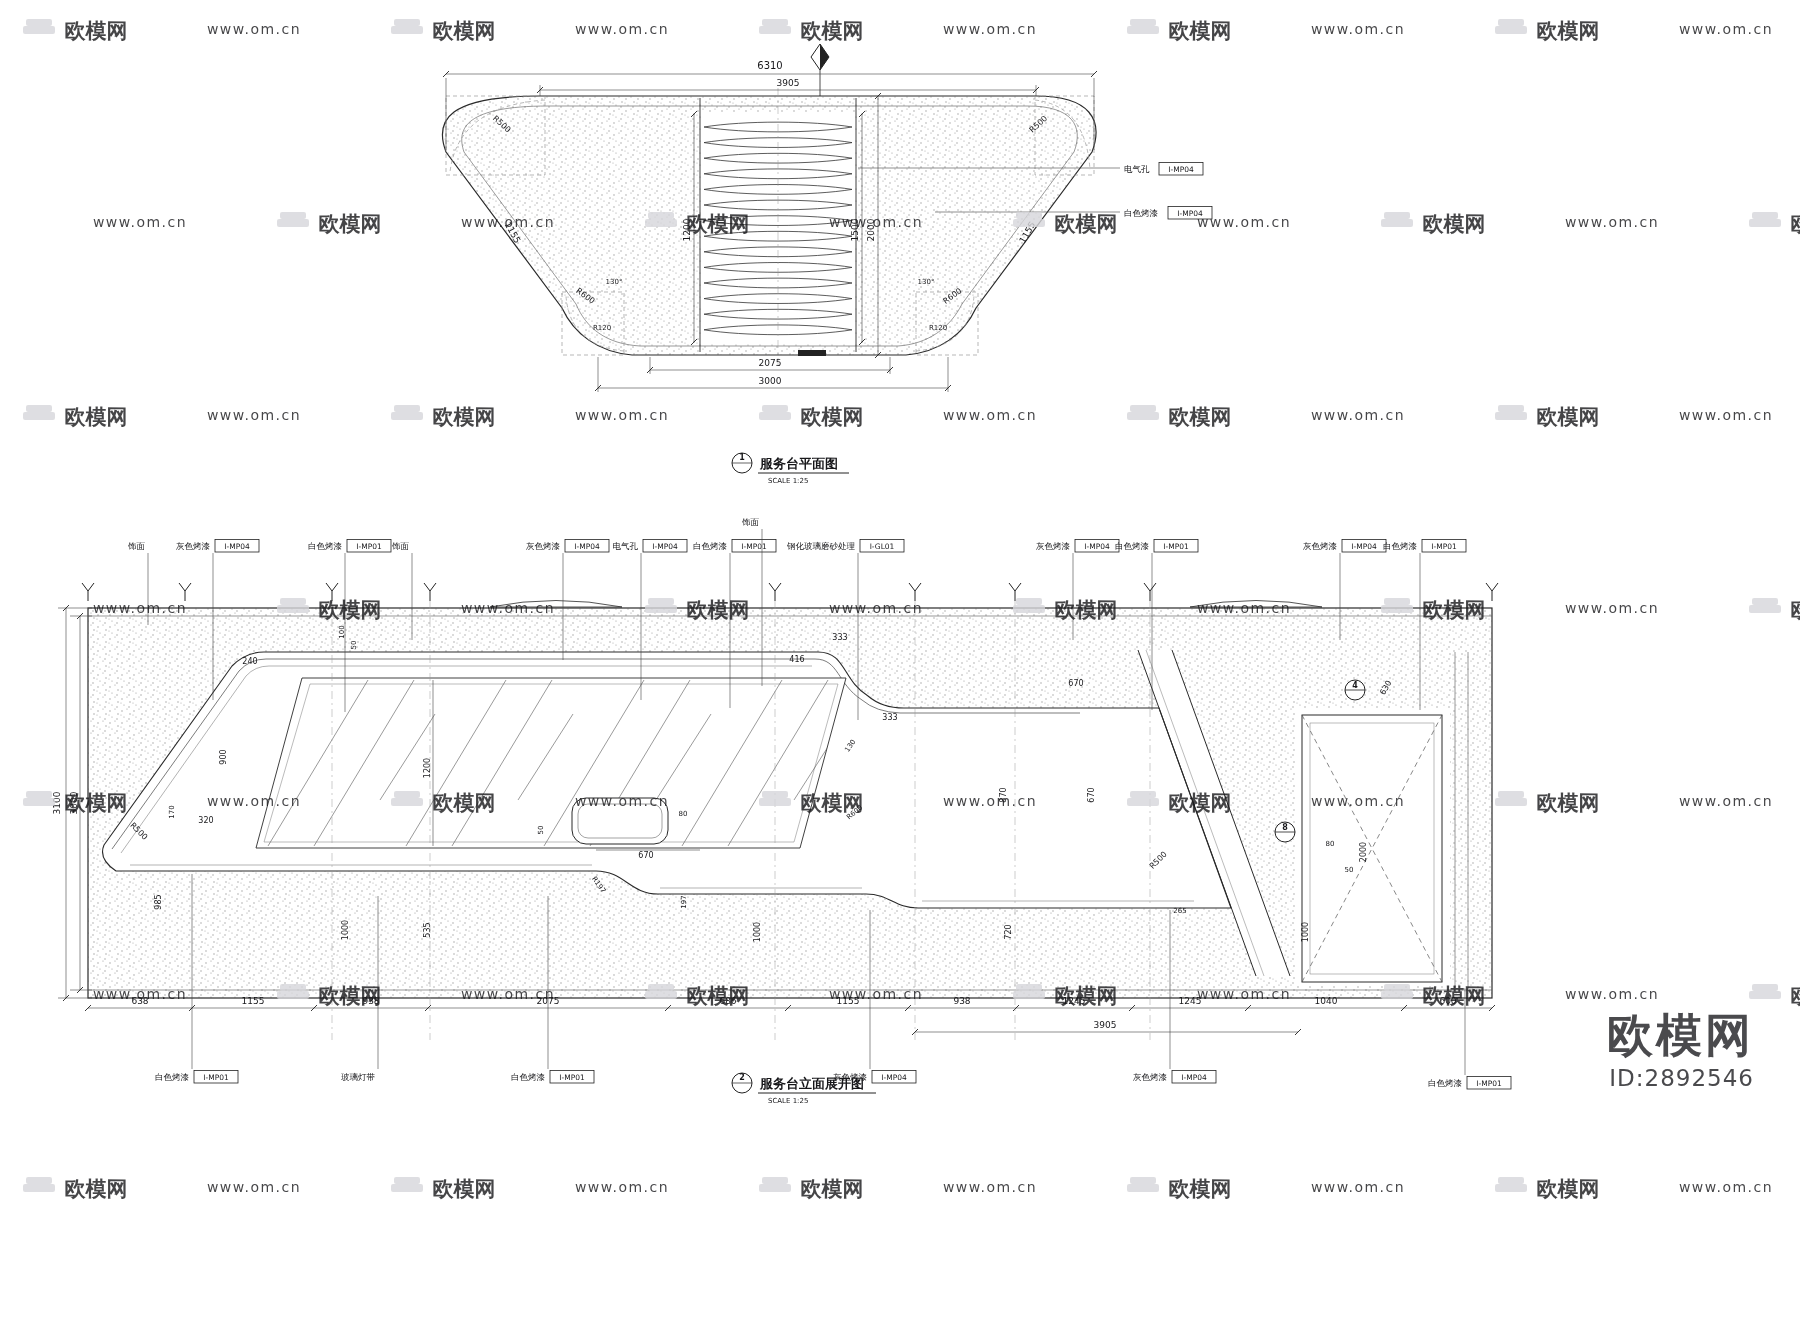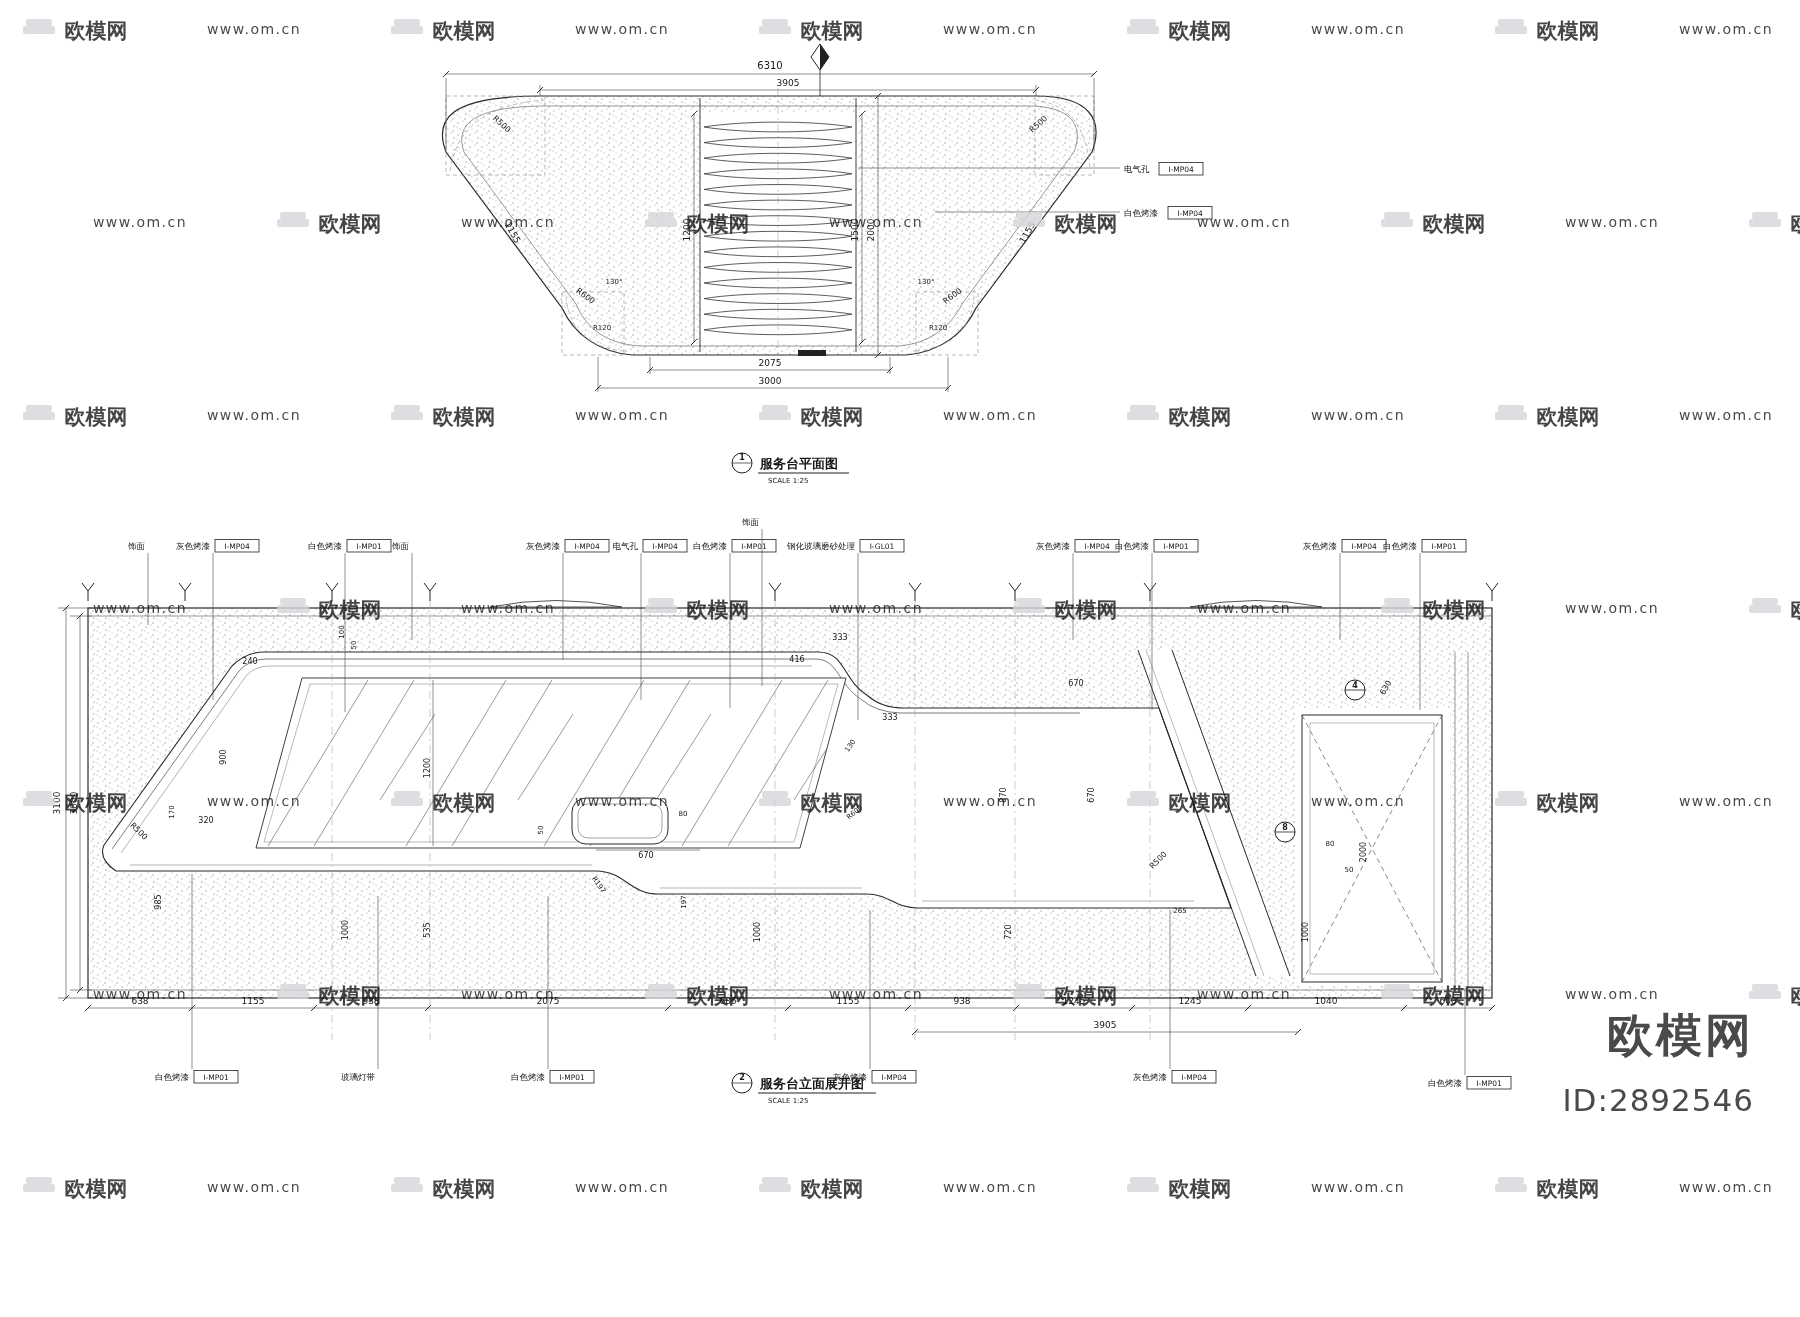--- a/index.html
+++ b/index.html
@@ -2,21 +2,21 @@
 <html><head>
 <meta charset="utf-8">
 <style>
   html,body{margin:0;padding:0;background:#ffffff;}
   .sheet{position:relative;width:1800px;height:1317px;background:#fff;overflow:hidden;
          font-family:"DejaVu Sans","Liberation Sans",sans-serif;}
   svg{position:absolute;left:0;top:0;}
   svg text{font-family:"DejaVu Sans","Liberation Sans",sans-serif;fill:#17171a;}
   .brand{position:absolute;right:46px;top:1010px;text-align:right;color:#4a4a4d;}
   .brand .site{font-size:46px;font-weight:bold;letter-spacing:3px;line-height:1.1;}
-  .brand .iid{font-size:31px;letter-spacing:1px;margin-top:21px;}
+  .brand .iid{font-size:23px;letter-spacing:1px;margin-top:4px;}
 </style>
 </head>
 <body>
 
 <div class="sheet">
 <svg id="cad" width="1800" height="1317" viewBox="0 0 1800 1317">
   <defs>
     <pattern id="stip" width="12" height="12" patternUnits="userSpaceOnUse">
       <circle cx="2" cy="3" r="0.7" fill="#9a9a9a"></circle>
       <circle cx="7" cy="1" r="0.6" fill="#9a9a9a"></circle>

